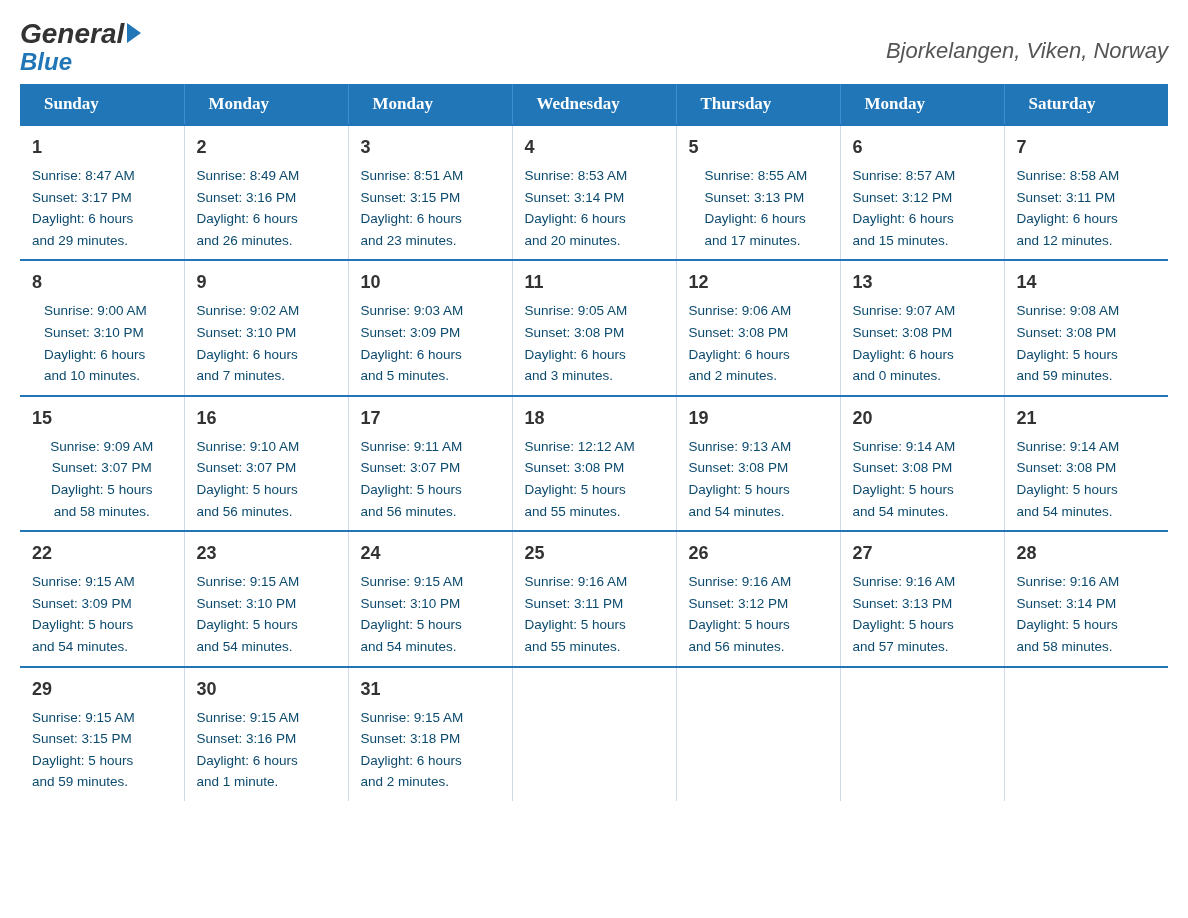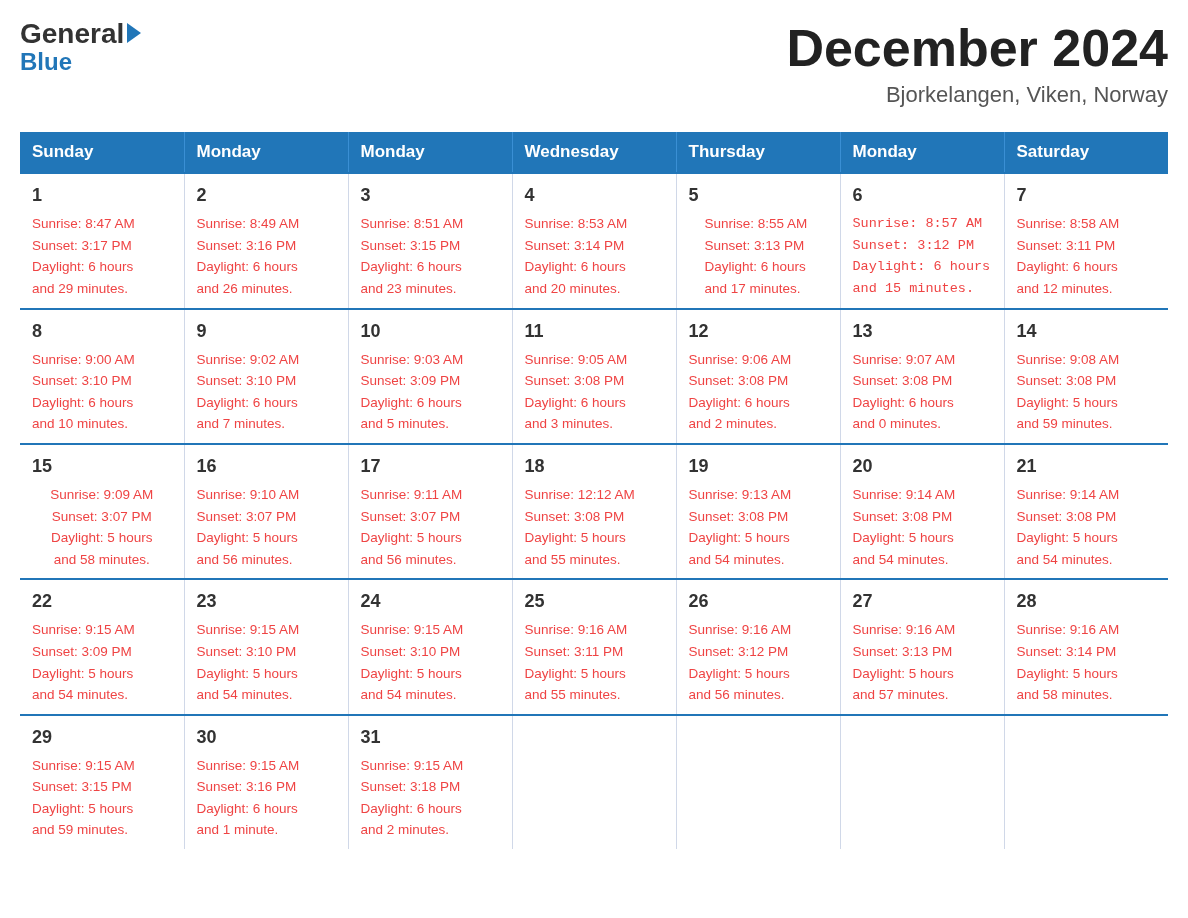--- a/index.html
+++ b/index.html
@@ -6,22 +6,23 @@
     body {
       font-family: Arial, sans-serif;
       background: #fff;
       width: 1188px;
       min-height: 918px;
       padding: 20px;
     }
     .header {
       display: flex;
       justify-content: space-between;
-      align-items: flex-start;
-      margin-bottom: 24px;
+      align-items: center;
+      margin-bottom: 8px;
+      font-style: italic;
     }
     .logo {
       display: flex;
       flex-direction: column;
       align-items: flex-start;
     }
     .logo-general {
       font-size: 28px;
       font-weight: bold;
       color: #333;
@@ -59,25 +60,26 @@
     }
     table {
       width: 100%;
       border-collapse: collapse;
     }
     thead tr {
       background-color: #2176b8;
       color: #fff;
     }
     thead th {
-      padding: 10px 12px;
+      padding: 10px 24px;
       font-size: 17px;
       font-weight: 600;
       text-align: left;
       border-right: 1px solid #3a8fd4;
+      font-family: Liberation Serif, serif;
     }
     thead th:last-child {
       border-right: none;
     }
     tbody tr {
       border-top: 2px solid #2176b8;
     }
     tbody td {
       padding: 8px 12px;
       vertical-align: top;
@@ -91,37 +93,36 @@
       border-right: none;
     }
     .day-number {
       font-size: 18px;
       font-weight: bold;
       display: block;
       margin-bottom: 4px;
     }
     .day-info {
       font-size: 13.5px;
-      color: #ef4444;
+      color: #0c4a6e;
       line-height: 1.6;
     }
     .empty-cell {
       background: #fff;
     }
   </style>
 </head>
 <body>
 
 <div class="header">
   <div class="logo">
     <div class="logo-general">General<span class="logo-triangle"></span></div>
     <div class="logo-blue">Blue</div>
   </div>
   <div class="title-block">
-    <div class="month-title">December 2024</div>
     <div class="location">Bjorkelangen, Viken, Norway</div>
   </div>
 </div>
 
 <table>
   <thead>
     <tr>
     <th>Sunday</th>
         <th>Monday</th>
         <th>Monday</th>
@@ -163,37 +164,37 @@
         </td>
         <td>
           <span class="day-number">5</span>
           <div class="day-info" style="white-space: pre-line; margin-left: 16px;">Sunrise: 8:55 AM
 Sunset: 3:13 PM
 Daylight: 6 hours
 and 17 minutes.</div>
         </td>
         <td>
           <span class="day-number">6</span>
-          <div class="day-info" style="white-space: pre-line; font-family: Liberation Mono, monospace;">Sunrise: 8:57 AM
+          <div class="day-info" style="white-space: pre-line;">Sunrise: 8:57 AM
 Sunset: 3:12 PM
 Daylight: 6 hours
 and 15 minutes.</div>
         </td>
         <td>
           <span class="day-number">7</span>
           <div class="day-info" style="white-space: pre-line;">Sunrise: 8:58 AM
 Sunset: 3:11 PM
 Daylight: 6 hours
 and 12 minutes.</div>
         </td>
       </tr>
       <tr>
         <td>
           <span class="day-number">8</span>
-          <div class="day-info" style="white-space: pre-line;">Sunrise: 9:00 AM
+          <div class="day-info" style="white-space: pre-line; margin-left: 12px;">Sunrise: 9:00 AM
 Sunset: 3:10 PM
 Daylight: 6 hours
 and 10 minutes.</div>
         </td>
         <td>
           <span class="day-number">9</span>
           <div class="day-info" style="white-space: pre-line;">Sunrise: 9:02 AM
 Sunset: 3:10 PM
 Daylight: 6 hours
 and 7 minutes.</div>

